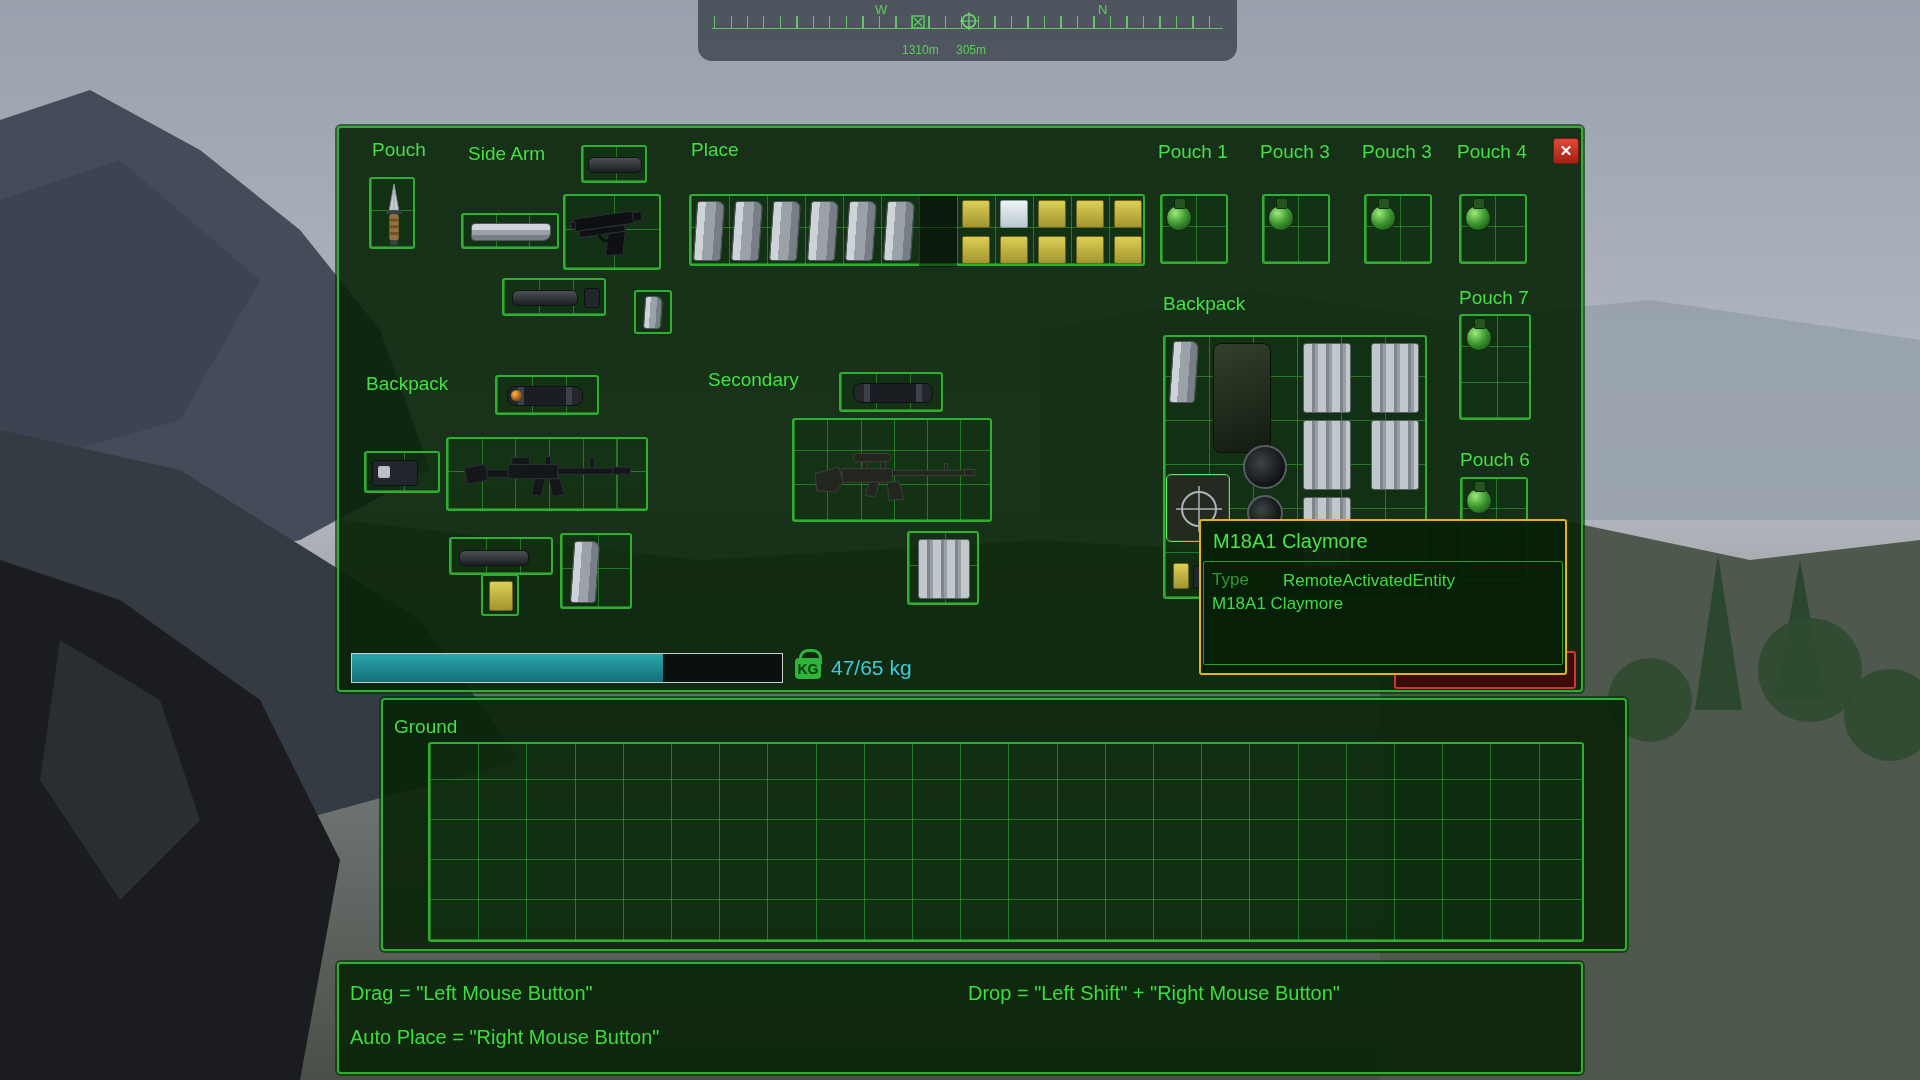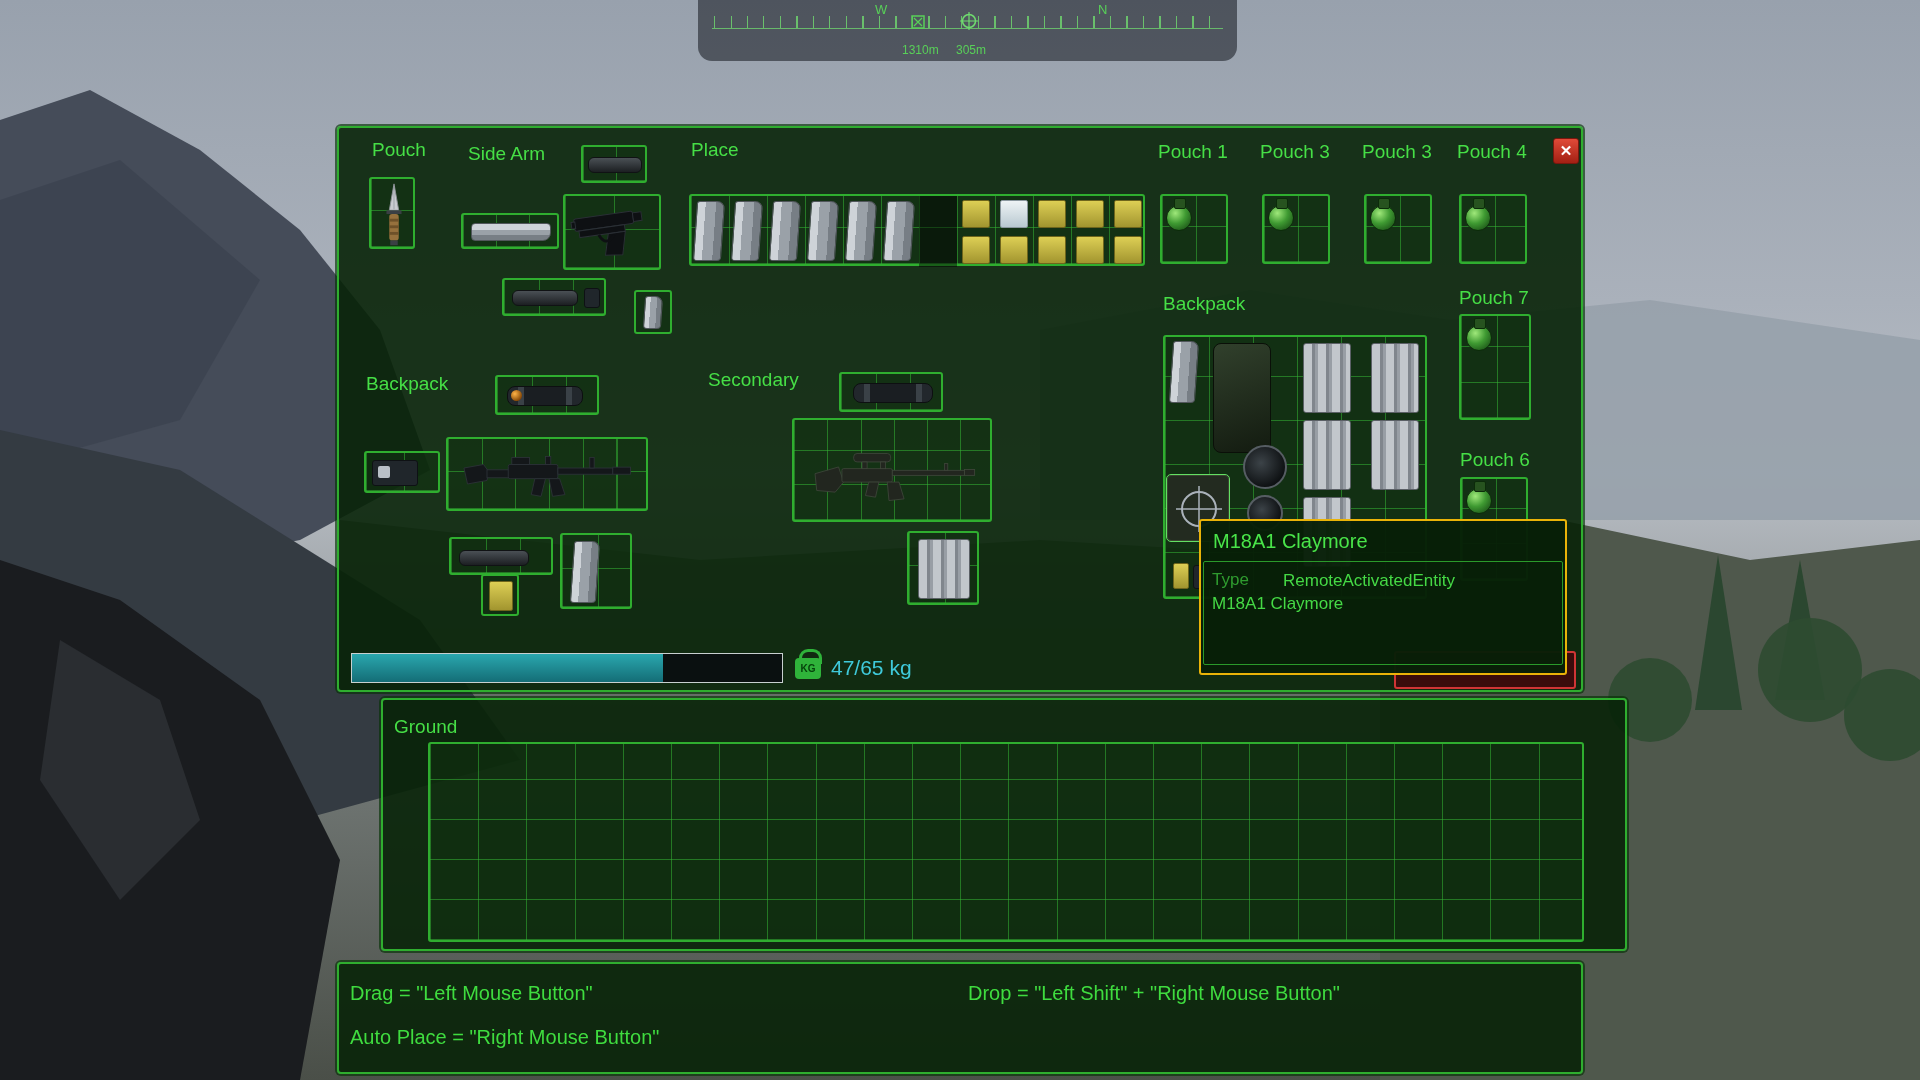--- a/index.html
+++ b/index.html
@@ -67,21 +67,21 @@
   }
   .lens { position:absolute; border-radius:50%; background: radial-gradient(circle at 35% 35%, #ffb347, #7a3d00 80%); }
   .claymore-item { background:#232b20; border:1px solid #3a4530; border-radius:4px; outline:1px solid #63e063; }
   .round-scope { border-radius:50%; background: radial-gradient(circle at 40% 40%, #3c4348, #0e1113 72%); border:2px solid #565d63; }
   .dark-cell { background: rgba(0,0,0,.45); }
 
   
   .wbar { position:absolute; background:#0a1010; border:1px solid #c8d0d0; }
   .wfill { height:100%; background: linear-gradient(180deg,#2aa7ae,#146d76); }
   .kg-lock {
-    position:absolute; color:#06430c; font-weight:bold; font-size:10px;
+    position:absolute; color:#06430c; font-weight:bold; font-size:14px;
     width:26px; height:21px; background:#2fb33a; border-radius:4px;
     display:flex; align-items:center; justify-content:center;
   }
   .kg-lock::before {
     content:""; position:absolute; top:-9px; left:4px; width:17px; height:12px;
     border:3px solid #2fb33a; border-bottom:none; border-radius:9px 9px 0 0;
   }
   .wtext { position:absolute; color:#3fc9da; font-size:21px; }
 
   

